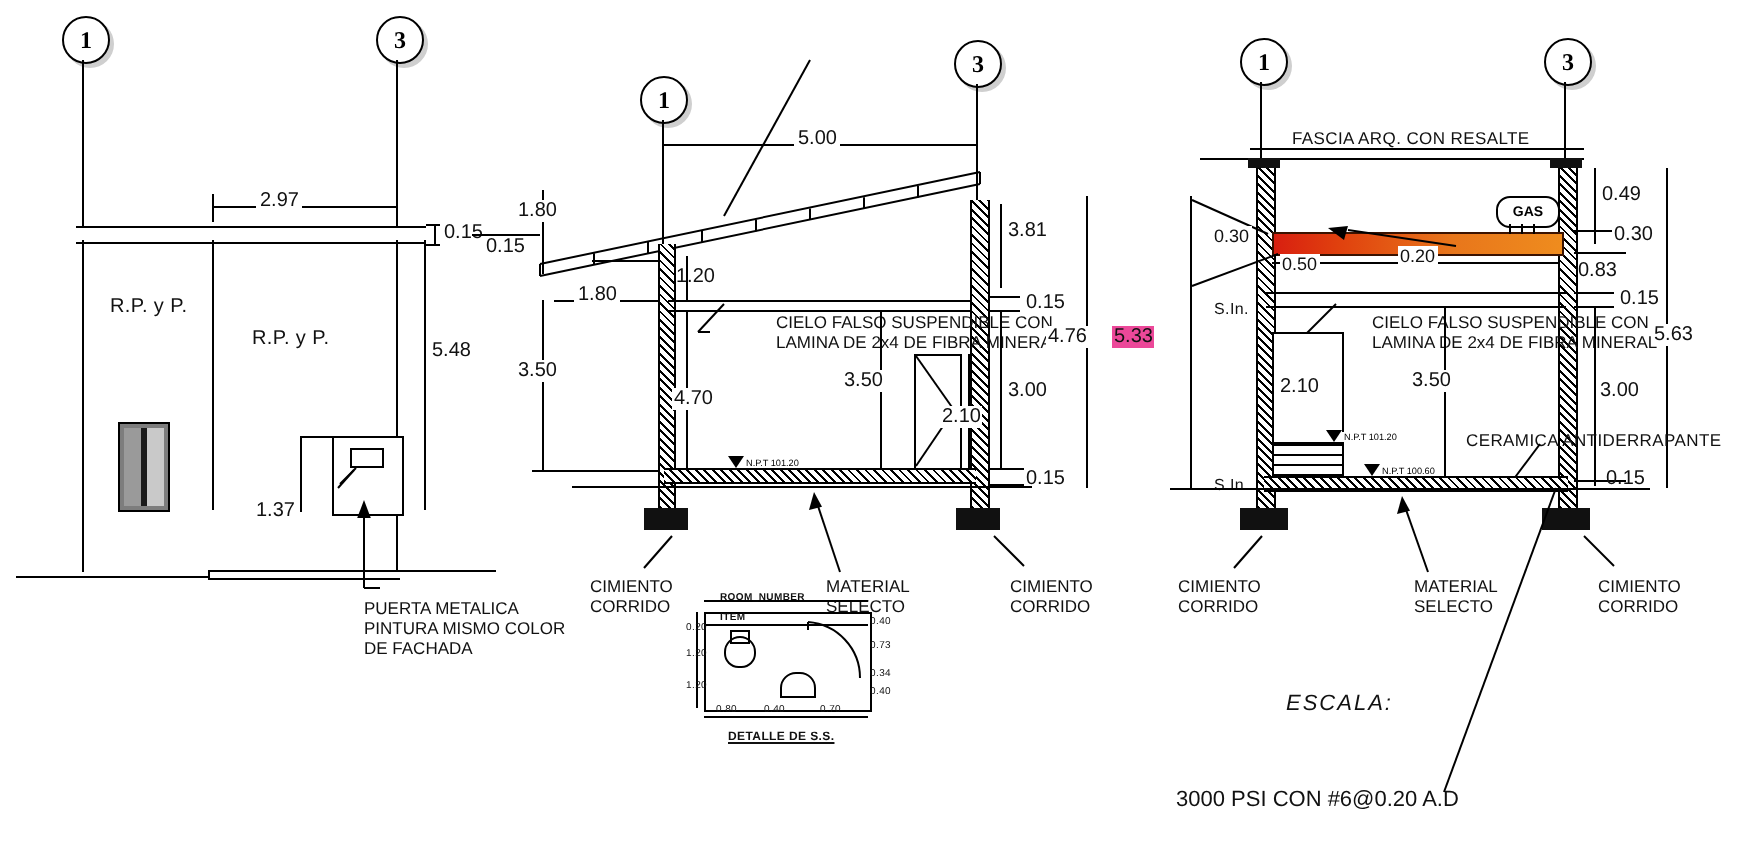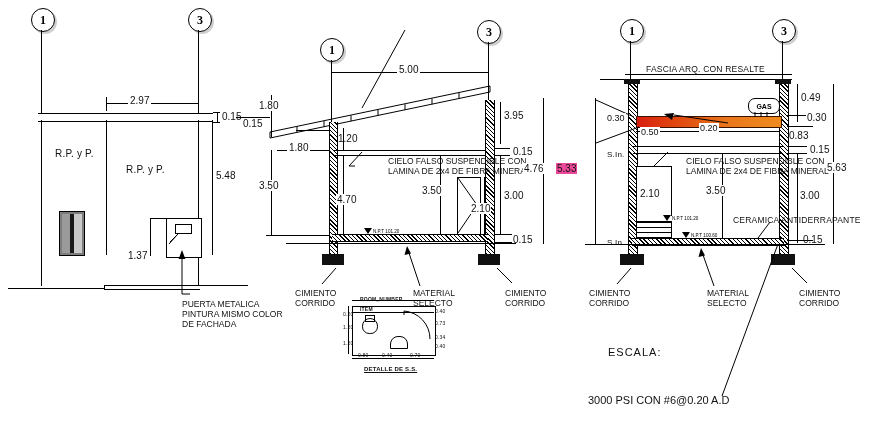--- a/index.html
+++ b/index.html
@@ -196,21 +196,21 @@
     <svg class="lead" style="left:348px;top:152px;width:16px;height:16px;">
       <line x1="14" y1="0" x2="1" y2="14"></line>
         <line x1="1" y1="14" x2="7" y2="14"></line>
     </svg>
     <div class="note" style="left:388px;top:156px;">
       <div>CIELO FALSO SUSPENDIBLE CON</div>
       <div>LAMINA DE 2x4 DE FIBRA MINERAL</div>
     </div>
 
     <div class="ln vl" style="left:500px;top:102px;height:42px;"></div>
-    <div class="dim" style="left:504px;top:110px;">3.95</div>
+    <div class="dim" style="left:504px;top:110px;">3.81</div>
 
     <div class="ln hl" style="left:494px;top:148px;width:16px;"></div>
     <div class="ln hl" style="left:494px;top:155px;width:16px;"></div>
     <div class="dim" style="left:513px;top:146px;">0.15</div>
 
     <div class="ln vl" style="left:440px;top:155px;height:80px;"></div>
     <div class="dim" style="left:421px;top:185px;background:#fff;padding:0 1px;">3.50</div>
 
     <div class="door" style="left:457px;top:177px;width:22px;height:58px;"></div>
     <svg class="lead" style="left:457px;top:177px;width:22px;height:58px;">
@@ -411,21 +411,21 @@
 
     <svg class="lead" style="left:698px;top:248px;width:22px;height:40px;">
       <line x1="16" y1="38" x2="4" y2="4"></line>
       <polygon points="3,0 0.5,9 7,7.4"></polygon>
     </svg>
     <div class="note" style="left:707px;top:288px;">
       <div>MATERIAL</div>
       <div>SELECTO</div>
     </div>
 
-    <div class="txt" style="left:608px;top:346px;font-size:11px;letter-spacing:1px;">ESCALA:</div>
+    <div class="txt" style="left:643px;top:346px;font-size:11px;letter-spacing:1px;font-style:italic;">ESCALA:</div>
 
     <svg class="lead" style="left:720px;top:244px;width:60px;height:154px;">
       <line x1="58" y1="0" x2="2" y2="152"></line>
     </svg>
     <div class="note" style="left:588px;top:393px;font-size:11px;line-height:14px;">
       <div>3000 PSI CON #6@0.20 A.D</div>
     </div>
   </div>
 
 </div>

